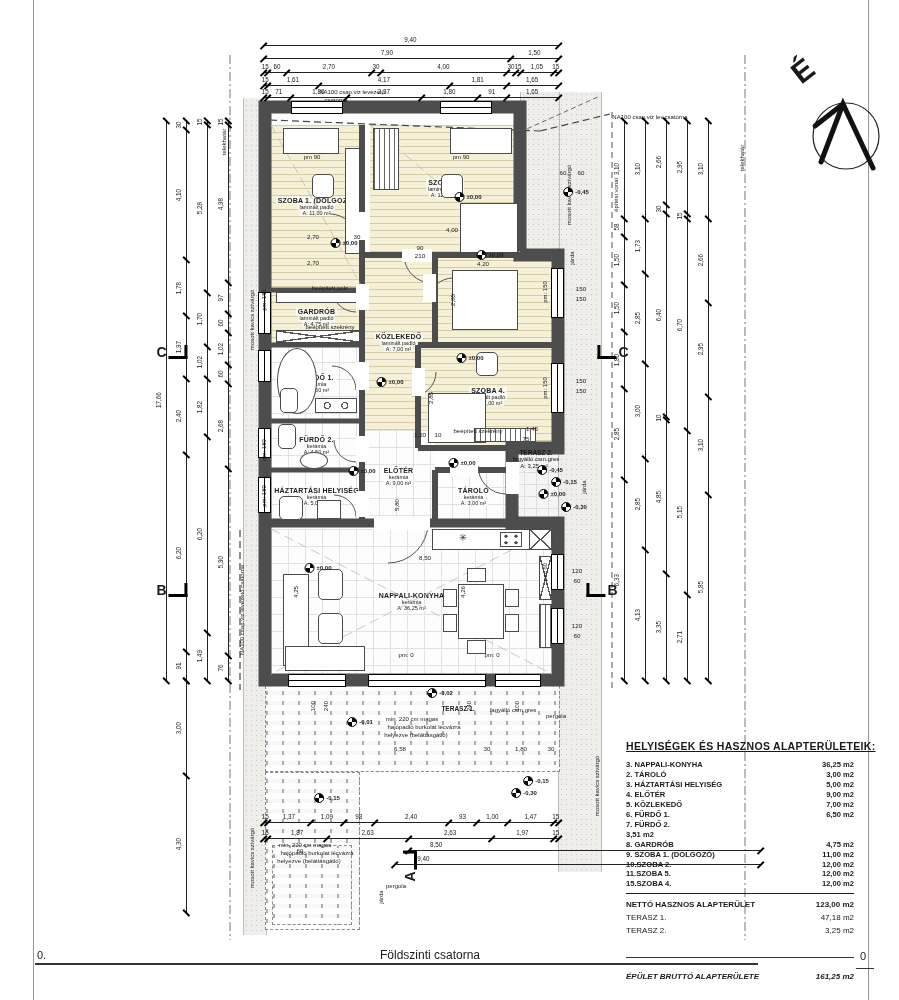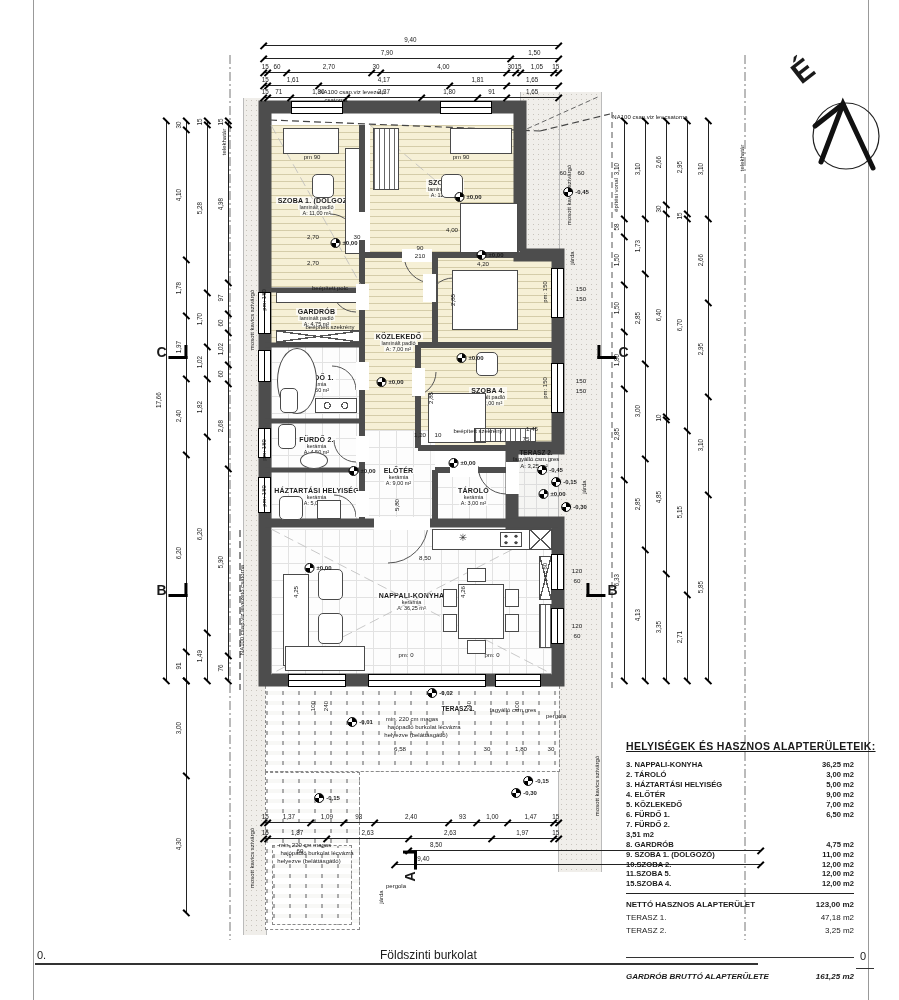--- a/index.html
+++ b/index.html
@@ -781,20 +781,20 @@
           <div class="n">TERASZ 2.</div>
           <div class="a">3,25 m2</div>
         </div>
       </div>
   </div>
 
   <div class="tbar-line" style="left:35px;top:963px;width:723px;height:1.5px;"></div>
   <div class="tbar-line" style="left:626px;top:957px;width:228px;height:1.3px;"></div>
   <div class="tbar-line" style="left:856px;top:968px;width:18px;height:1.3px;"></div>
   <div class="tbar-text" style="left:37px;top:949px;">0.</div>
-  <div class="tbar-text" style="left:380px;top:948px;font-size:12px;">Földszinti burkolat</div>
+  <div class="tbar-text" style="left:380px;top:948px;font-size:12px;">Földszinti csatorna</div>
   <div class="tbar-text" style="left:860px;top:950px;">0</div>
   <div class="abs gross" style="left:626px;top:966px;">
-    <span>GARDRÓB BRUTTÓ ALAPTERÜLETE</span>
+    <span>ÉPÜLET BRUTTÓ ALAPTERÜLETE</span>
     <span>161,25 m2</span>
   </div>
 
 </div>
 
 </body></html>

